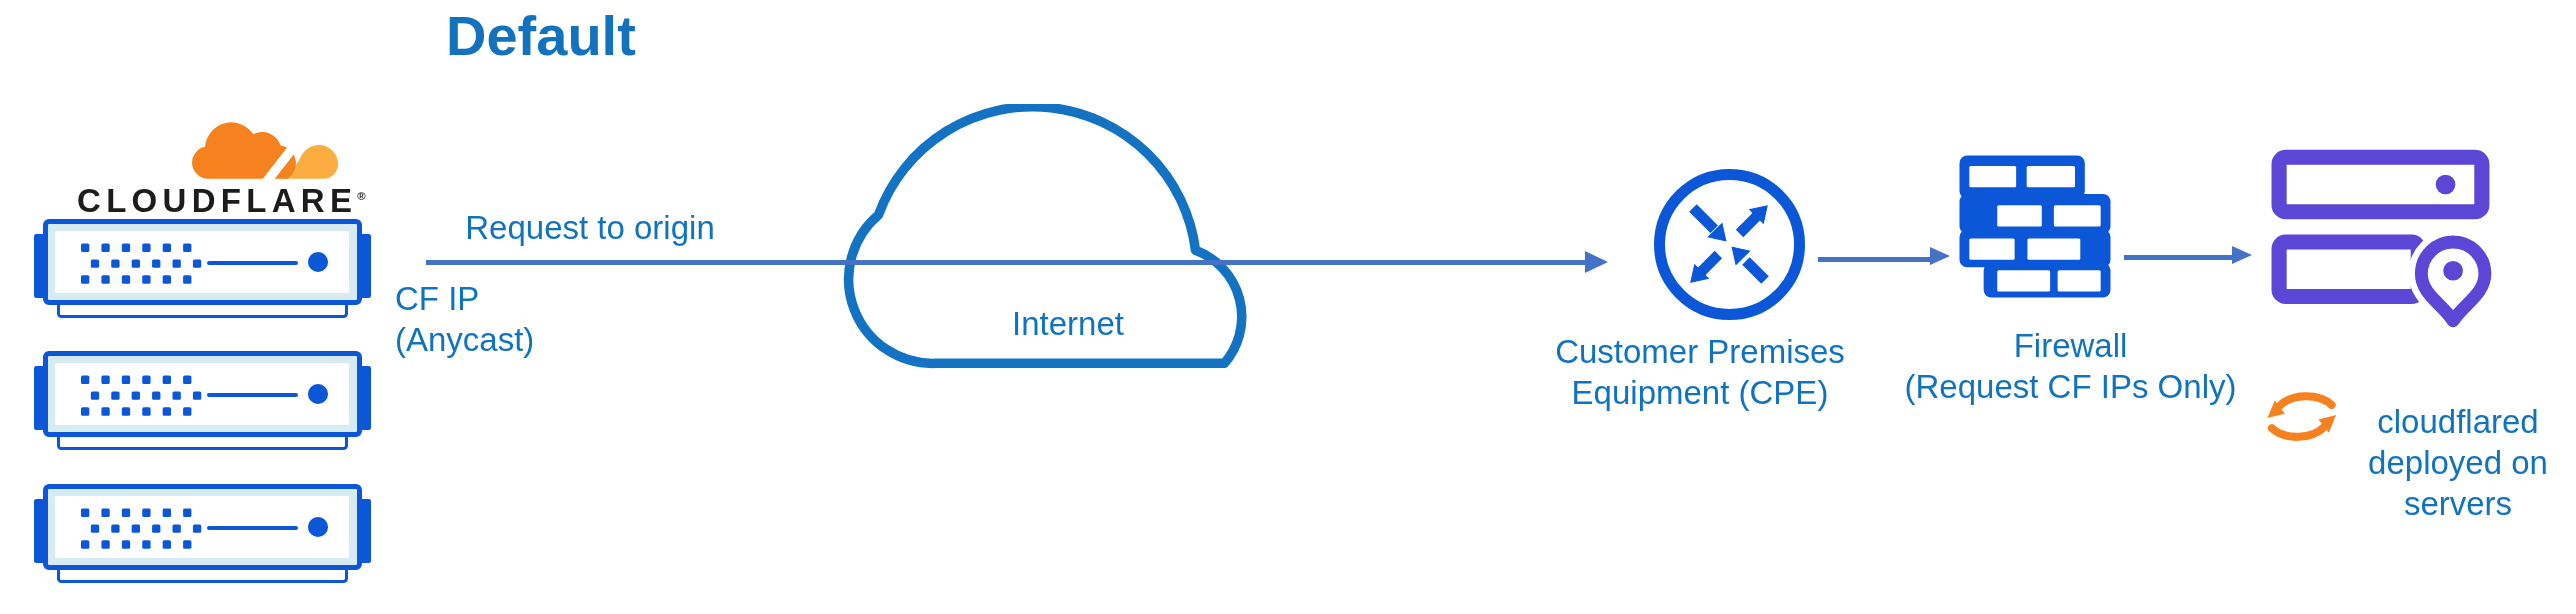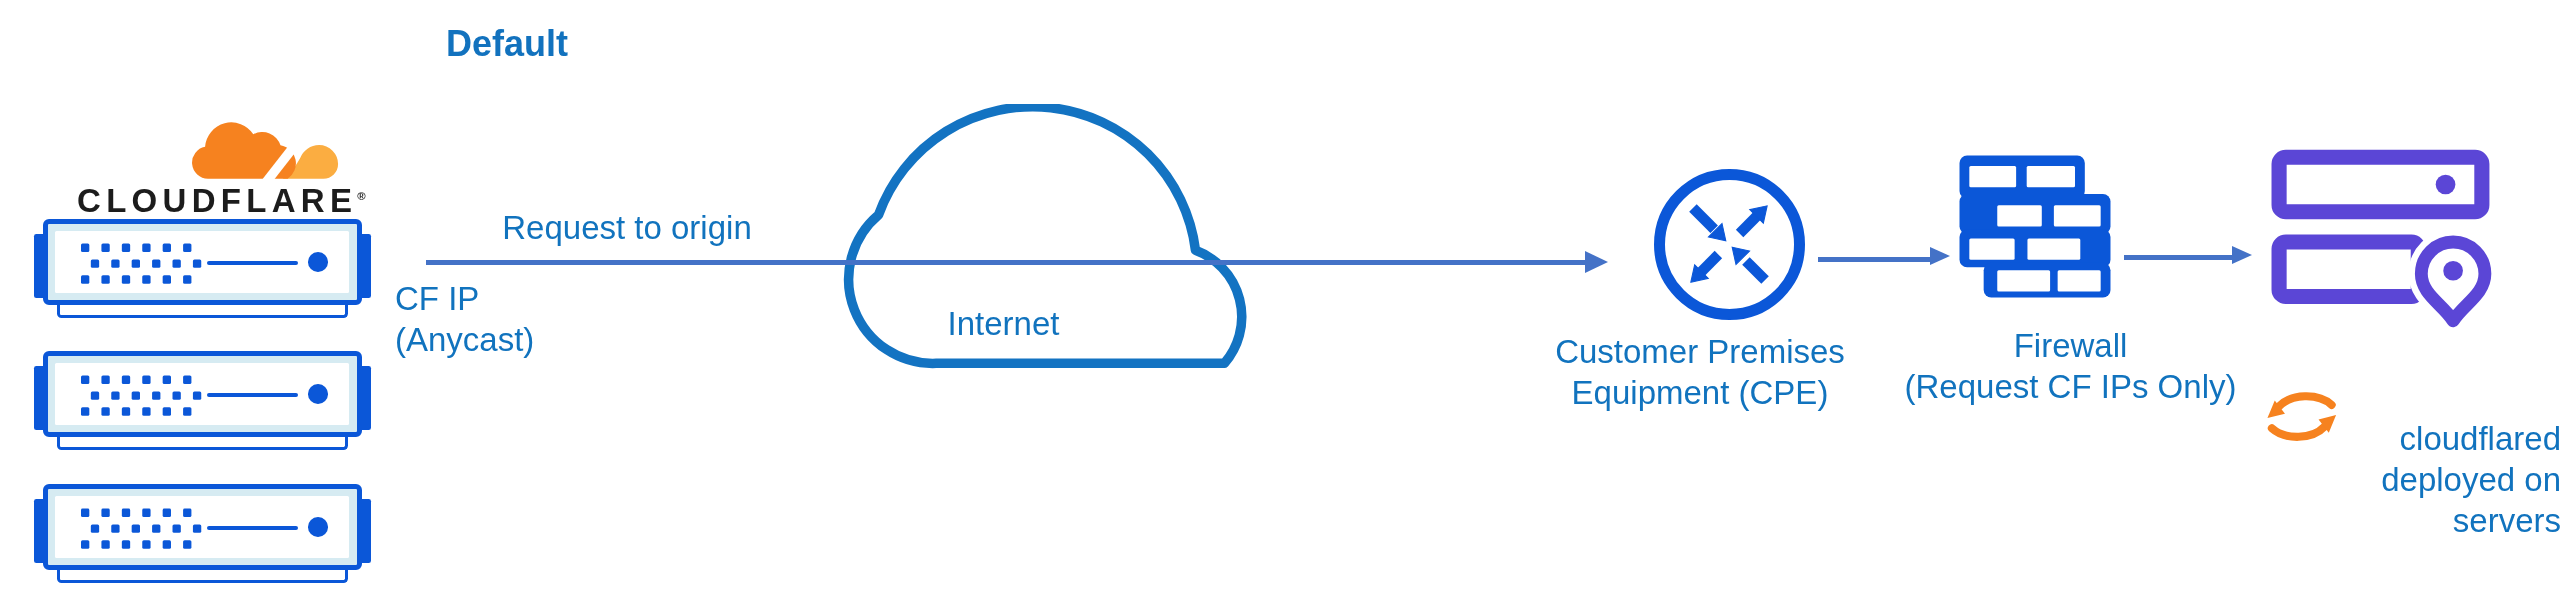--- a/index.html
+++ b/index.html
@@ -6,21 +6,21 @@
   #canvas{
     position:relative;width:2576px;height:614px;background:#ffffff;
     font-family:"Liberation Sans", sans-serif;overflow:hidden;
   }
   .abs{position:absolute;}
   .blue-label{color:#1173BE;font-size:33px;line-height:41px;}
   .pre{white-space:pre-line;margin-left:8px;}
   .center{text-align:center;}
 
   
-  .title{left:446px;top:3px;font-size:36px;font-weight:600;color:#1272BE;letter-spacing:0px;margin-top:20px;}
+  .title{left:446px;top:3px;font-size:56px;font-weight:600;color:#1272BE;letter-spacing:0px;}
 
   
   .wordmark{left:45px;top:182px;font-size:33px;font-weight:800;color:#1c1c1c;letter-spacing:5.3px;margin-left:32px;}
   .wordmark sup{font-size:11.4px;vertical-align:super;letter-spacing:0;}
 
   
   .server{width:337px;height:106px;}
   .server .tab{width:16.6px;height:64px;top:15px;background:#0B57D8;border-radius:2.3px;}
   .server .body{left:9px;top:0;width:319px;height:86px;background:#D6EBF2;
     border:5.3px solid #0B57D8;border-radius:6px;box-sizing:border-box;}
@@ -32,27 +32,27 @@
 
   
   .line{height:5.3px;background:#4472C7;z-index:5;}
   .head{width:0;height:0;border-top:11.4px solid transparent;border-bottom:11.4px solid transparent;
     border-left:23px solid #4472C7;z-index:5;}
 
   
   .cpe-circle{left:1654px;top:169px;width:151px;height:151px;border:11.4px solid #0B57D8;
     border-radius:50%;background:#fff;box-sizing:border-box;z-index:4;}
 
-  .label-request{left:449px;top:207px;width:356px;}
+  .label-request{left:412px;top:207px;width:356px;}
   .label-cfip{left:387px;top:278px;}
-  .label-internet{left:865px;top:303px;width:277px;z-index:6;}
+  .label-internet{left:847px;top:303px;width:277px;z-index:6;text-align:right;}
   .label-cpe{left:1514px;top:331px;width:356px;}
   .label-firewall{left:1892px;top:325px;width:341px;}
   .label-origin{left:2263px;top:333px;width:250px;}
-  .label-cloudflared{left:2355px;top:418px;width:206px;text-align:right;}
+  .label-cloudflared{left:2355px;top:401px;width:206px;text-align:center;}
 </style>
 </head>
 <body>
 
 <div id="canvas">
 
   <div class="abs title">Default</div>
 
   <svg class="abs" style="left:191px;top:110px;width:148px;height:76px;" viewBox="0 0 100 52" aria-hidden="true">
     <path d="M62 47 h28 a10 10 0 0 0 10 -10 a13 13 0 0 0 -13 -13 a14 14 0 0 0 -13 9 l-6 10 z" fill="#FBAD41"></path>

